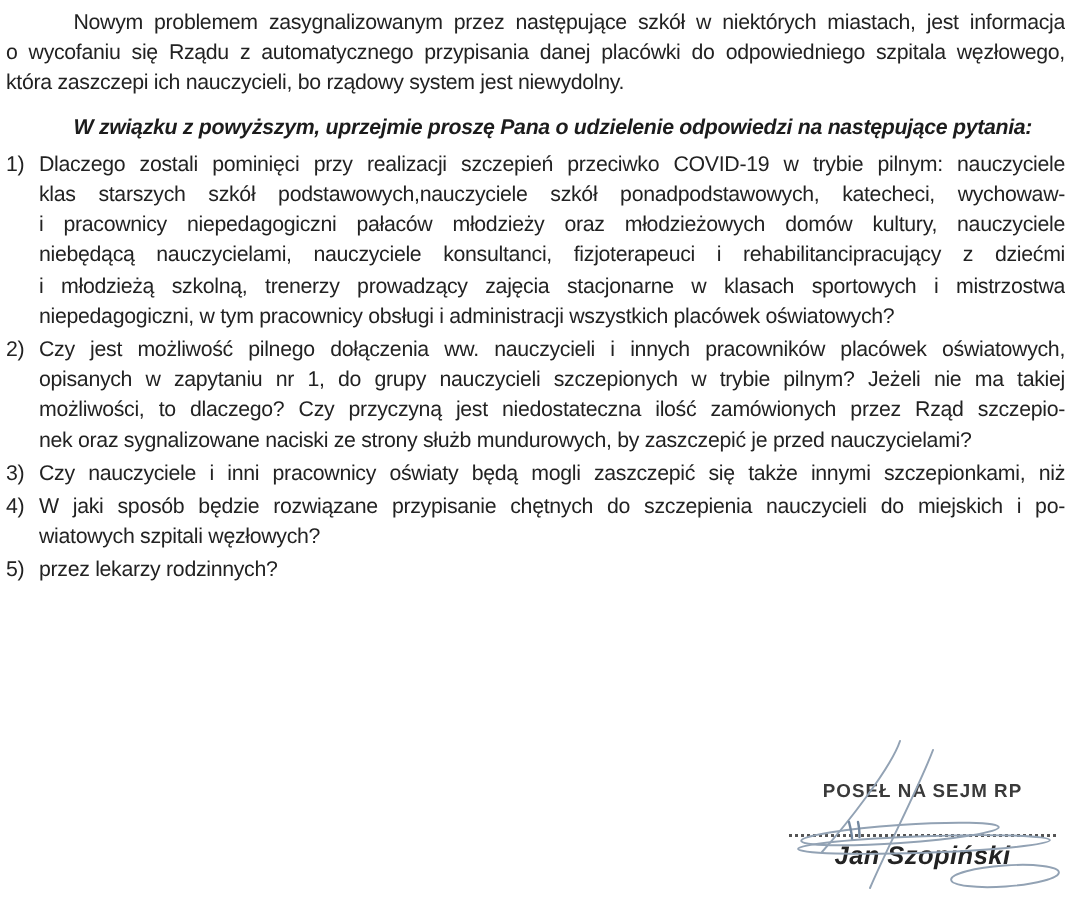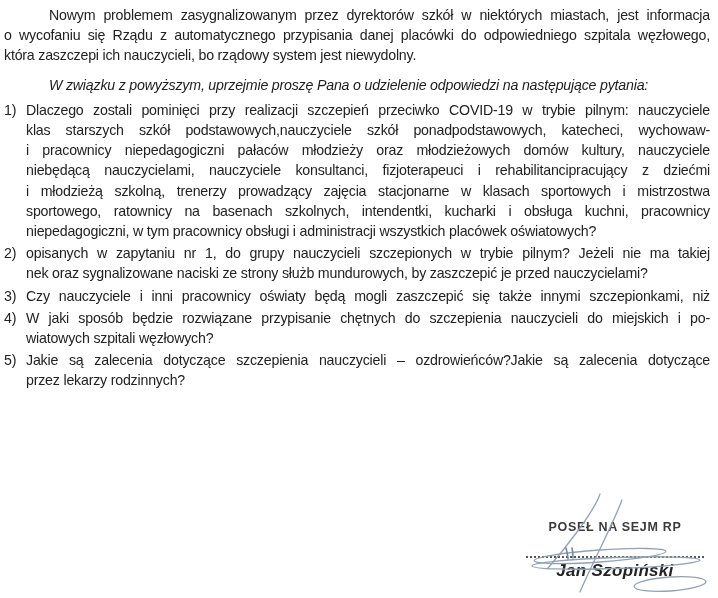--- a/index.html
+++ b/index.html
@@ -24,21 +24,21 @@
   .line {
     text-align: justify;
     text-align-last: justify;
     text-justify: inter-word;
     white-space: nowrap;
     overflow: hidden;
   }
   .line.last { text-align-last: left; }
   .para .line.first { text-indent: 45px; }
   .heading {
-    font-weight: normal;
+    font-weight: bold;
     font-style: italic;
     margin: 9px 0 2px 45px;
     color: var(--heading-text, #1c1c1c);
     white-space: nowrap;
     overflow: hidden;
   }
   .item { position: relative; padding-left: 22px; margin-top: 2px; }
   .item.first { margin-top: 5px; }
   .num { position: absolute; left: 0; top: 0; width: 20px; }
   .signature {
@@ -88,52 +88,52 @@
     stroke-linecap: round;
   }
 </style>
 </head>
 <body>
 
 <div class="page">
 
   <div id="doc-body" class="doc-body">
       <div class="para">
-        <div class="line first">Nowym problemem zasygnalizowanym przez dyrektorów szkół w niektórych miastach, jest informacja</div>
+        <div class="line first">Nowym problemem zasygnalizowanym przez następujące szkół w niektórych miastach, jest informacja</div>
         <div class="line">o wycofaniu się Rządu z automatycznego przypisania danej placówki do odpowiedniego szpitala węzłowego,</div>
         <div class="line last">która zaszczepi ich nauczycieli, bo rządowy system jest niewydolny.</div>
       </div>
       <div class="heading">W związku z powyższym, uprzejmie proszę Pana o udzielenie odpowiedzi na następujące pytania:</div>
       <div class="item first">
         <span class="num">1)</span>
         <div class="line">Dlaczego zostali pominięci przy realizacji szczepień przeciwko COVID-19 w trybie pilnym: nauczyciele</div>
         <div class="line">klas starszych szkół podstawowych,nauczyciele szkół ponadpodstawowych, katecheci, wychowaw-</div>
         <div class="line">i pracownicy niepedagogiczni pałaców młodzieży oraz młodzieżowych domów kultury, nauczyciele</div>
         <div class="line">niebędącą nauczycielami, nauczyciele konsultanci, fizjoterapeuci i rehabilitancipracujący z dziećmi</div>
         <div class="line">i młodzieżą szkolną, trenerzy prowadzący zajęcia stacjonarne w klasach sportowych i mistrzostwa</div>
-        <div class="line">sportowego, ratownicy na basenach szkolnych, intendentki, kucharki i obsługa kuchni, pracownicy</div>
         <div class="line last">niepedagogiczni, w tym pracownicy obsługi i administracji wszystkich placówek oświatowych?</div>
       </div>
       <div class="item">
         <span class="num">2)</span>
+        <div class="line">Czy jest możliwość pilnego dołączenia ww. nauczycieli i innych pracowników placówek oświatowych,</div>
         <div class="line">opisanych w zapytaniu nr 1, do grupy nauczycieli szczepionych w trybie pilnym? Jeżeli nie ma takiej</div>
+        <div class="line">możliwości, to dlaczego? Czy przyczyną jest niedostateczna ilość zamówionych przez Rząd szczepio-</div>
         <div class="line last">nek oraz sygnalizowane naciski ze strony służb mundurowych, by zaszczepić je przed nauczycielami?</div>
       </div>
       <div class="item">
         <span class="num">3)</span>
         <div class="line">Czy nauczyciele i inni pracownicy oświaty będą mogli zaszczepić się także innymi szczepionkami, niż</div>
       </div>
       <div class="item">
         <span class="num">4)</span>
         <div class="line">W jaki sposób będzie rozwiązane przypisanie chętnych do szczepienia nauczycieli do miejskich i po-</div>
         <div class="line last">wiatowych szpitali węzłowych?</div>
       </div>
       <div class="item">
         <span class="num">5)</span>
-        <div class="line">Jakie są zalecenia dotyczące szczepienia nauczycieli – ozdrowieńców?Jakie są zalecenia dotyczące</div>
         <div class="line last">przez lekarzy rodzinnych?</div>
       </div>
     </div>
 
   <div class="signature">
     <div class="sig-title">POSEŁ NA SEJM RP</div>
     <div class="sig-line"></div>
     <div class="sig-name">Jan Szopiński</div>
   </div>
 

